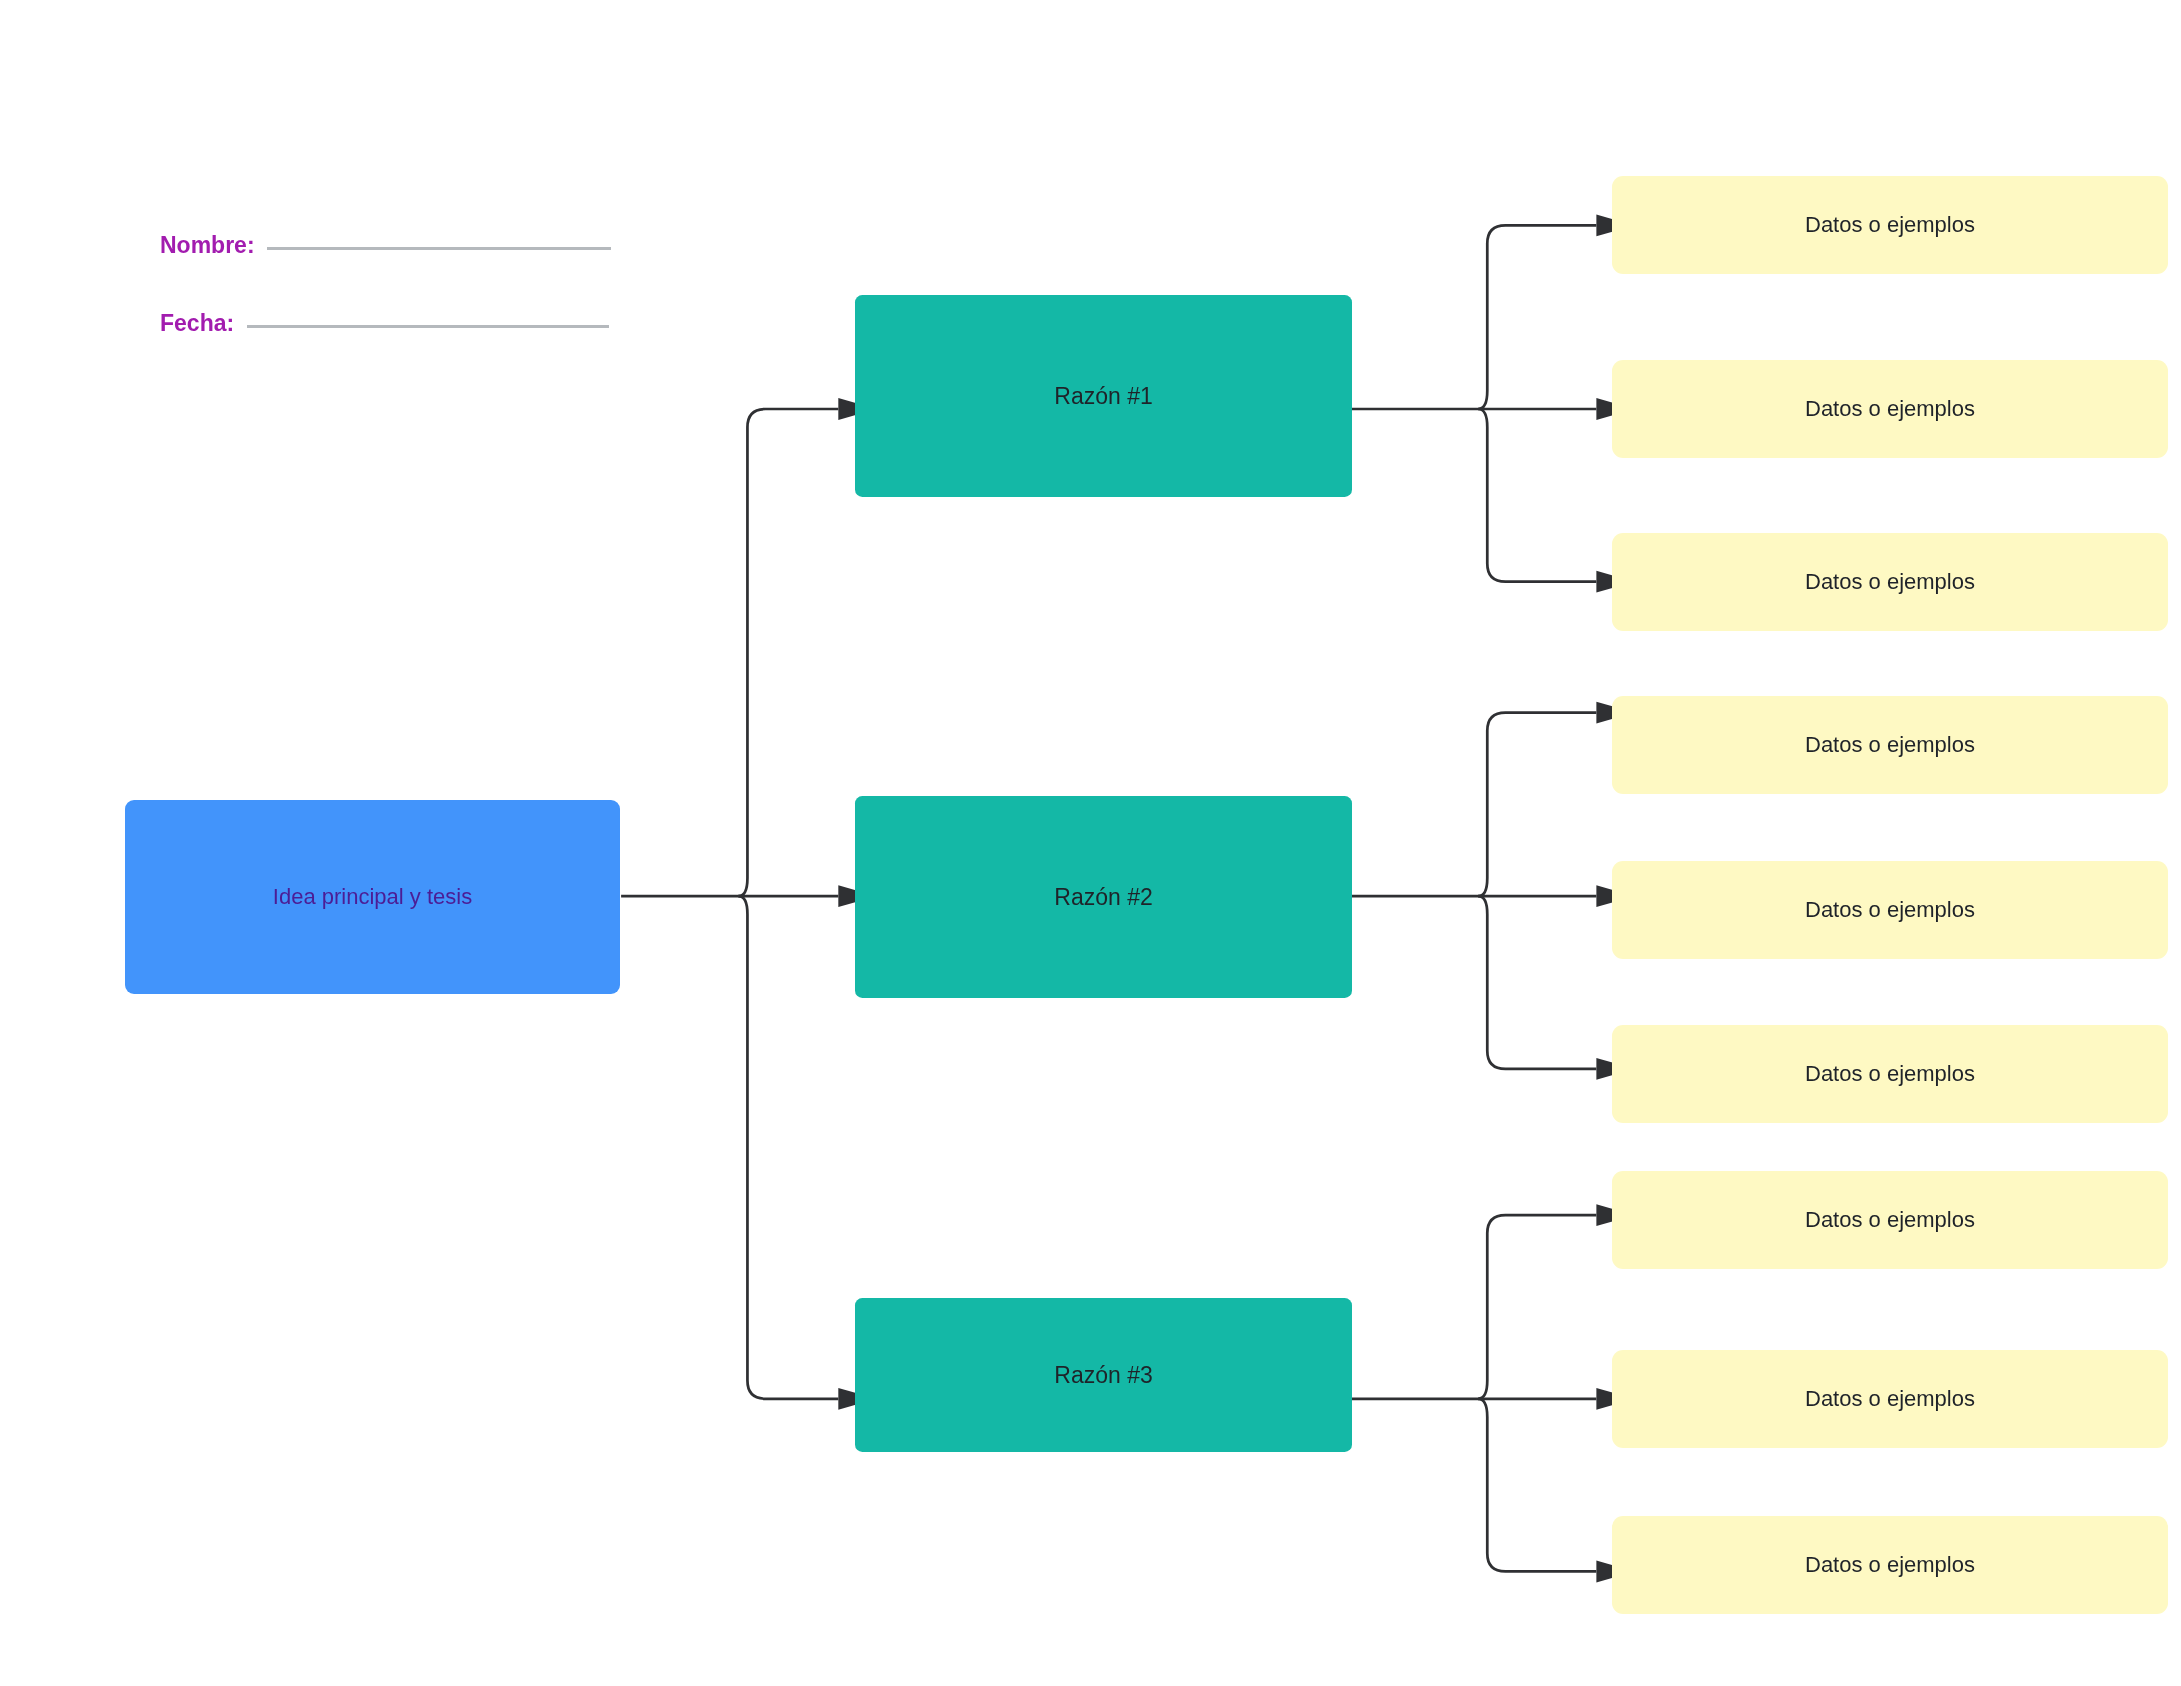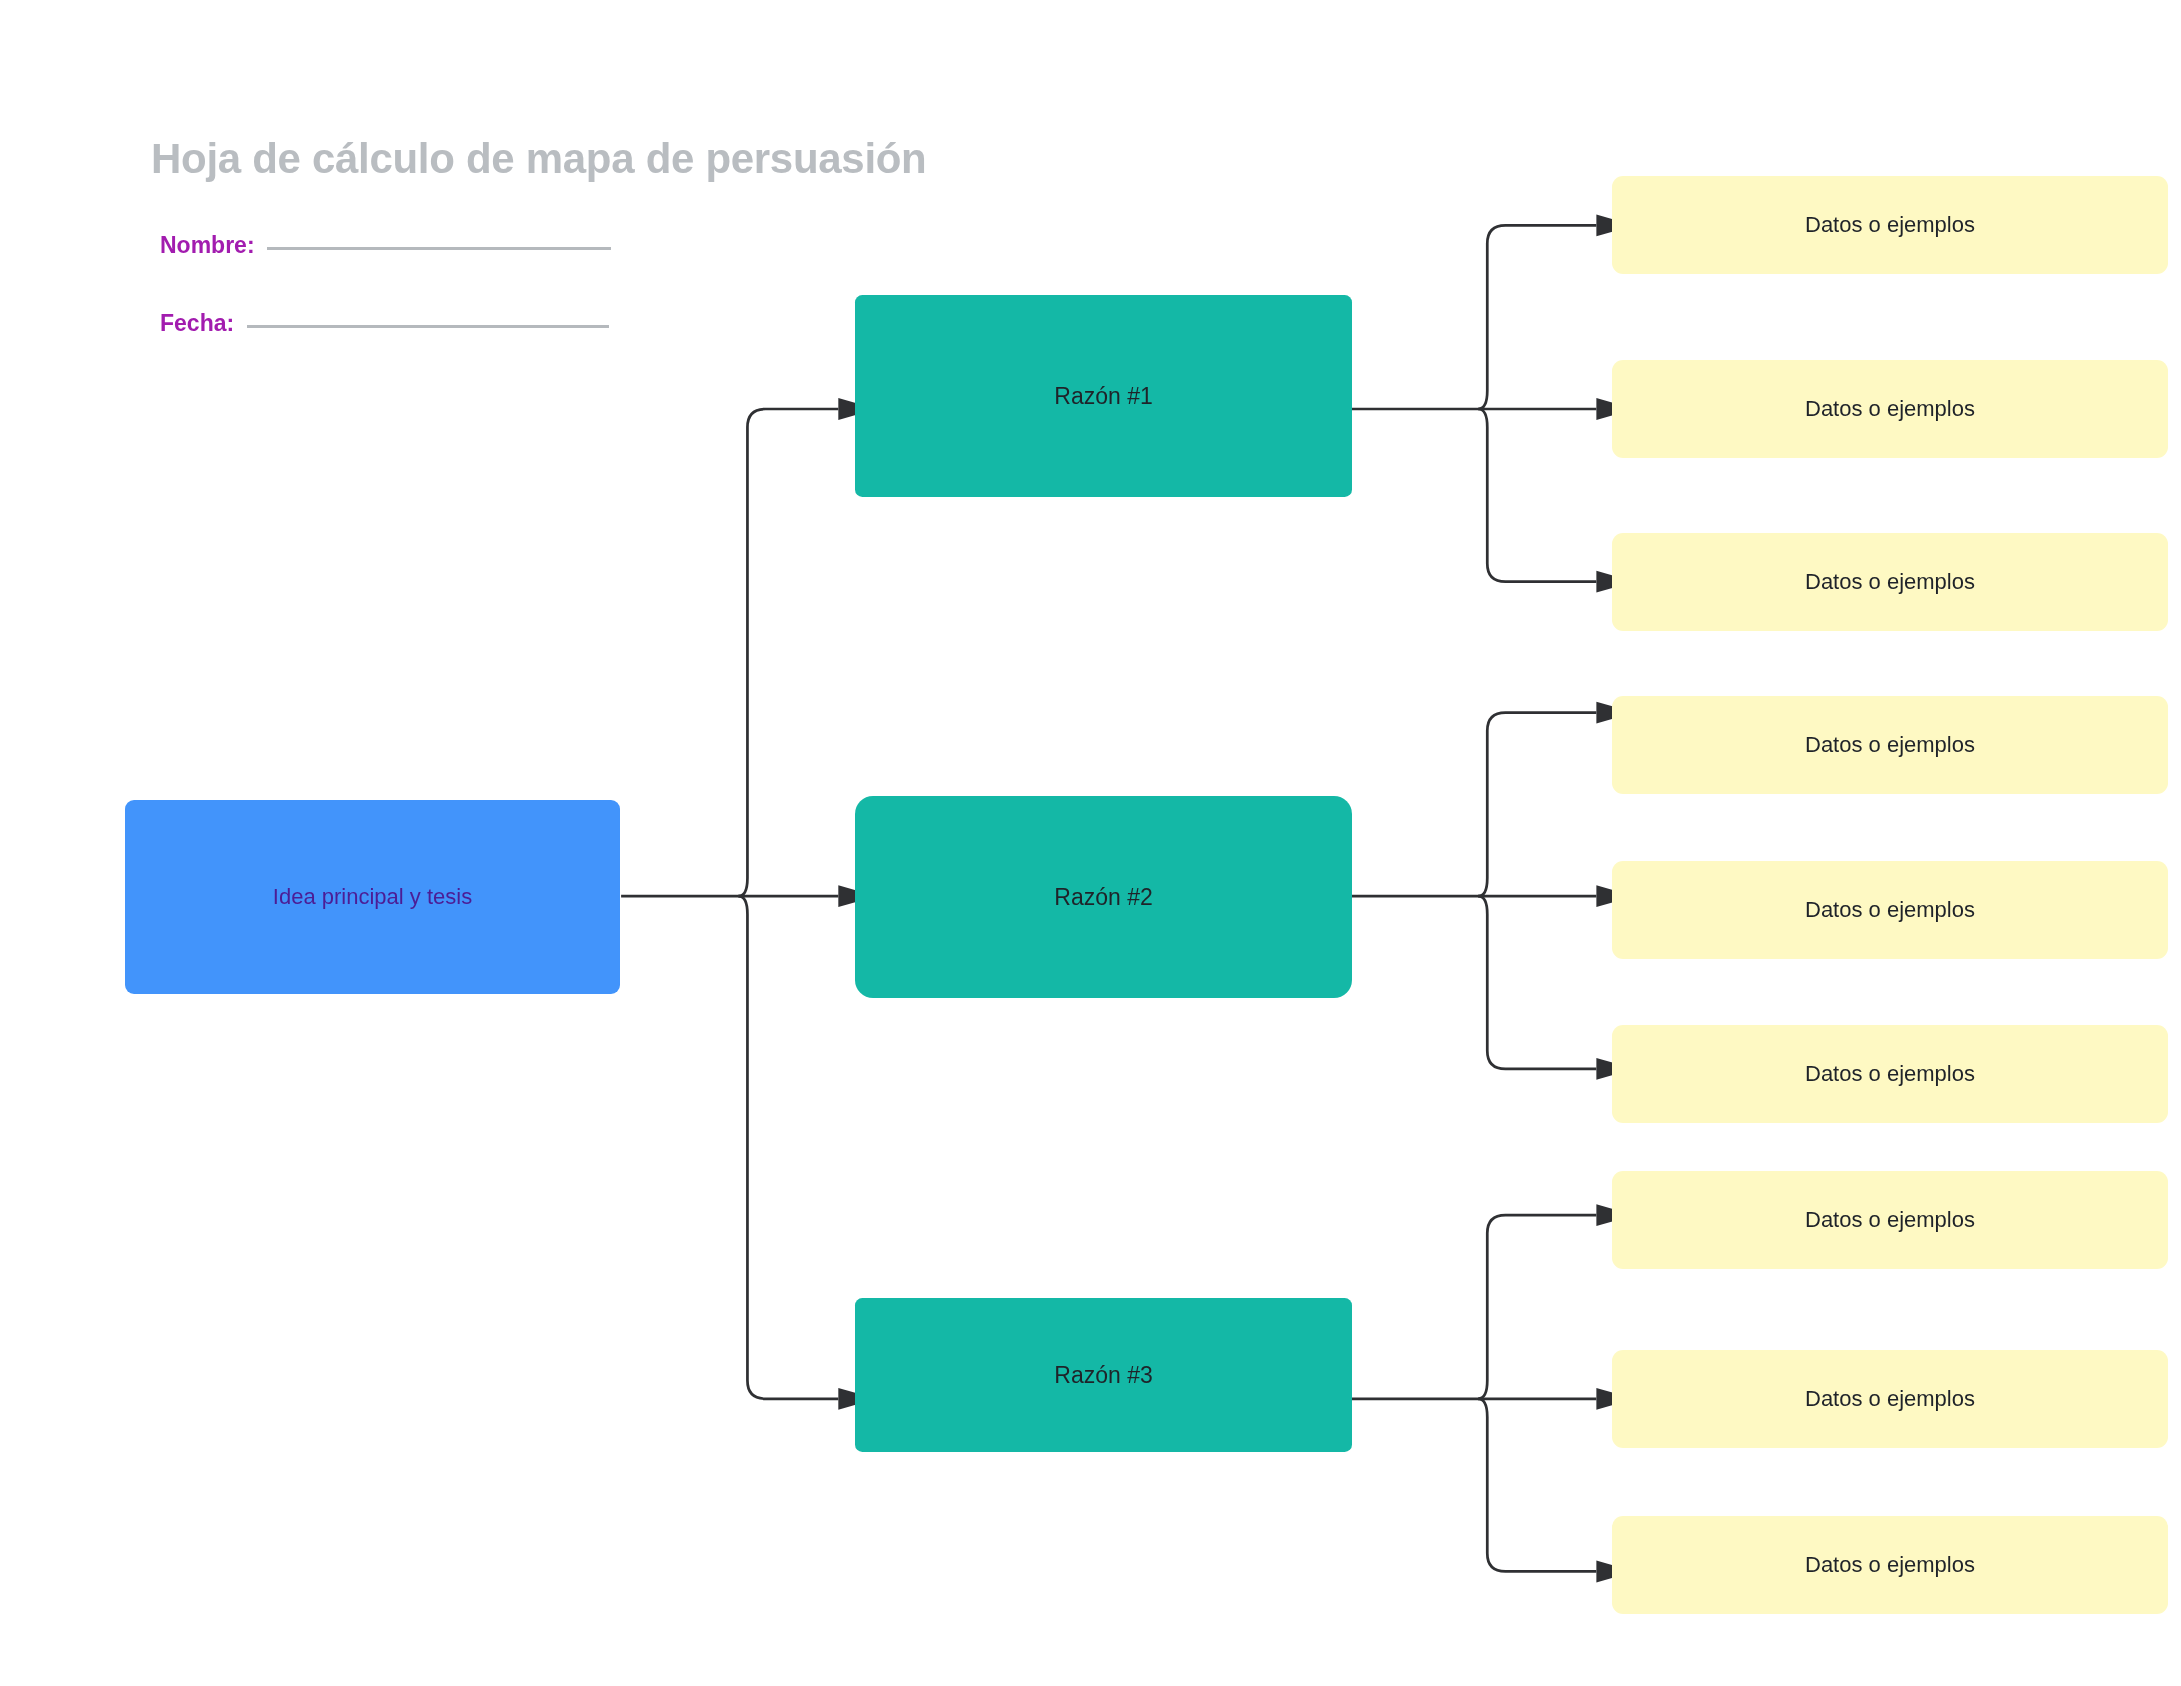--- a/index.html
+++ b/index.html
@@ -93,21 +93,20 @@
     stroke: #2f3033;
     stroke-width: 3;
   }
   #connectors polygon { fill: #2f3033; }
 </style>
 </head>
 <body>
 
 <div id="canvas">
 
-  <div id="worksheet-title">Hoja de cálculo de mapa de persuasión</div>
 
   <div class="form-row" id="form-row-nombre">
     <span class="form-label">Nombre:</span>
     <span class="form-line" id="form-line-nombre"></span>
   </div>
 
   <div class="form-row" id="form-row-fecha">
     <span class="form-label">Fecha:</span>
     <span class="form-line" id="form-line-fecha"></span>
   </div>
@@ -147,21 +146,21 @@
     <path d="M 1626 1539 L 1756 1539"></path>
     <polygon points="1756,1527 1798,1539 1756,1551"></polygon>
     <path d="M 1626 1539 Q 1636 1539 1636 1559 L 1636 1709 Q 1636 1729 1656 1729 L 1756 1729"></path>
     <polygon points="1756,1717 1798,1729 1756,1741"></polygon>
   </svg>
 
   <div class="node node-main" style="left:125px; top:800px; width:495px; height:194px;">Idea principal y tesis</div>
 
   <div class="node node-reason" style="left:855px; top:295px; width:497px; height:202px;">Razón #1</div>
 
-  <div class="node node-reason" style="left:855px; top:796px; width:497px; height:202px;border-radius:18px;">Razón #2</div>
+  <div class="node node-reason" style="left:855px; top:796px; width:497px; height:202px;">Razón #2</div>
 
   <div class="node node-reason" style="left:855px; top:1298px; width:497px; height:154px;">Razón #3</div>
 
   <div class="node node-evidence" style="left:1612px; top:176px; width:556px; height:98px;">Datos o ejemplos</div>
   <div class="node node-evidence" style="left:1612px; top:360px; width:556px; height:98px;">Datos o ejemplos</div>
   <div class="node node-evidence" style="left:1612px; top:533px; width:556px; height:98px;">Datos o ejemplos</div>
 
   <div class="node node-evidence" style="left:1612px; top:696px; width:556px; height:98px;">Datos o ejemplos</div>
   <div class="node node-evidence" style="left:1612px; top:861px; width:556px; height:98px;">Datos o ejemplos</div>
   <div class="node node-evidence" style="left:1612px; top:1025px; width:556px; height:98px;">Datos o ejemplos</div>

